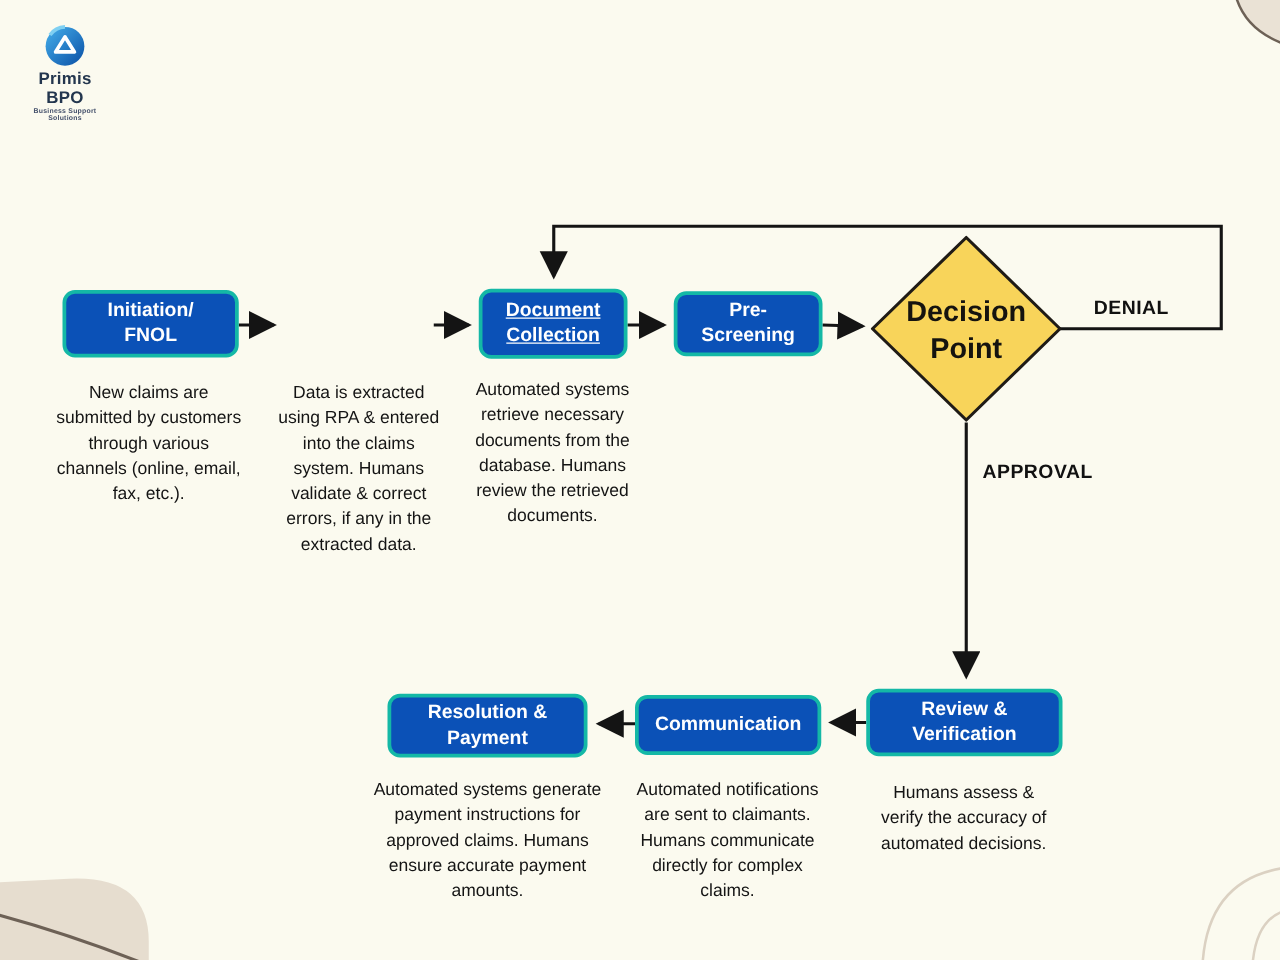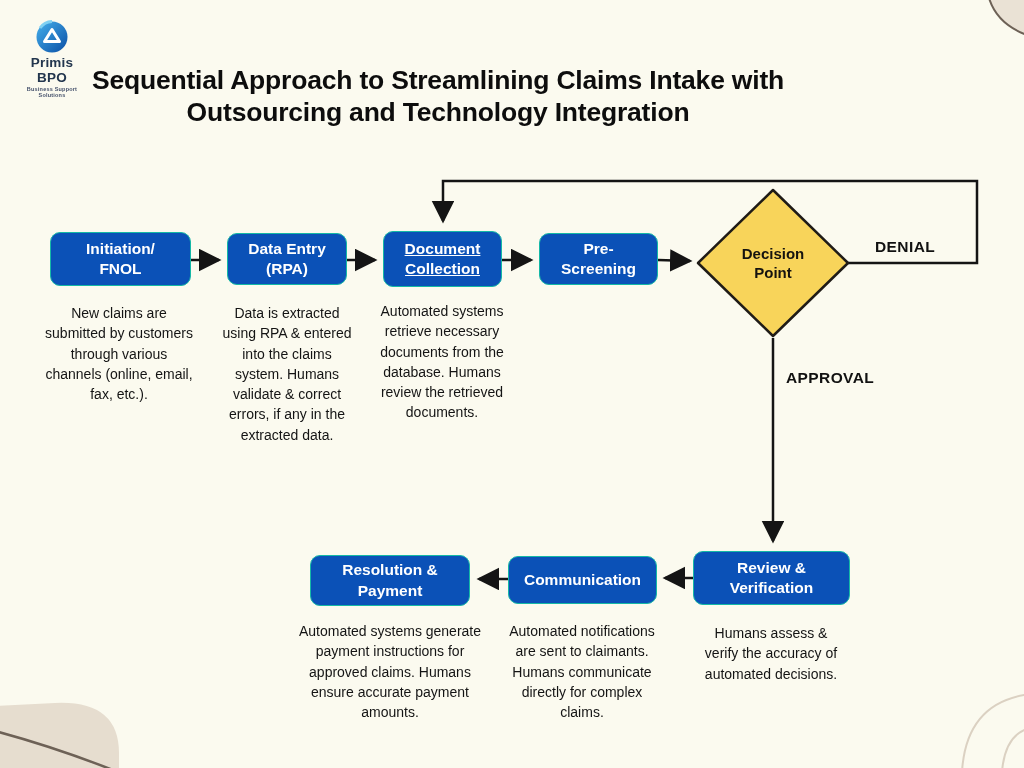--- a/index.html
+++ b/index.html
@@ -14,29 +14,29 @@
   .logo{position:absolute;left:16px;top:13px;width:72px;text-align:center;z-index:2;}
   .logo-name{font-size:13.5px;font-weight:600;color:#23364e;letter-spacing:.2px;margin-top:2px;}
   .logo-tagline{font-size:5.5px;font-weight:600;color:#44506b;letter-spacing:.2px;margin-top:1px;}
   .title{
     position:absolute;left:0;right:0;top:64px;text-align:center;z-index:2;
     font-size:26.5px;font-weight:bold;line-height:1.22;color:#0d0d0d;
     white-space:pre-line;letter-spacing:-.2px;
   }
   .box{
     position:absolute;z-index:2;box-sizing:border-box;
-    background:#0b51b7;border:1px solid #14b8a6;border-radius:10px;
+    background:#0b51b7;border:3px solid #14b8a6;border-radius:10px;
     color:#ffffff;font-weight:bold;font-size:15.5px;line-height:1.3;
     display:flex;align-items:center;justify-content:center;
     text-align:center;white-space:pre-line;
   }
   .diamond-label{
     position:absolute;z-index:2;left:713px;top:241px;width:120px;height:46px;
     display:flex;align-items:center;justify-content:center;text-align:center;
-    font-weight:bold;font-size:15px;color:#15130f;white-space:pre-line;line-height:1.25;
+    font-weight:bold;font-size:23px;color:#15130f;white-space:pre-line;line-height:1.25;
   }
   .desc{
     position:absolute;z-index:2;text-align:center;
     font-size:14px;font-weight:normal;line-height:1.45;color:#141414;
     overflow-wrap:anywhere;
   }
   .branch-label{
     position:absolute;z-index:2;font-size:15.5px;font-weight:bold;color:#111;
     letter-spacing:.4px;
   }
@@ -105,27 +105,23 @@
       <path d="M 40 28 A 15.5 15.5 0 0 1 52 21.5" fill="none" stroke="#7fd0f2" stroke-width="3"></path>
     </g>
   </svg>
 
   <div class="logo">
     <div style="height:40px"></div>
     <div class="logo-name">Primis BPO</div>
     <div class="logo-tagline">Business Support Solutions</div>
   </div>
 
-  <div class="title">Sequential Approach to Streamlining Claims Intake with
-Outsourcing and Technology Integration</div>
 
   <div class="box" id="box-initiation">Initiation/
 FNOL</div>
-  <div class="box" id="box-dataentry">Data Entry
-(RPA)</div>
   <div class="box" id="box-doccollection">Document
 Collection</div>
   <div class="box" id="box-prescreening">Pre-
 Screening</div>
 
   <div class="diamond-label">Decision
 Point</div>
 
   <div class="branch-label" id="label-denial">DENIAL</div>
   <div class="branch-label" id="label-approval">APPROVAL</div>

